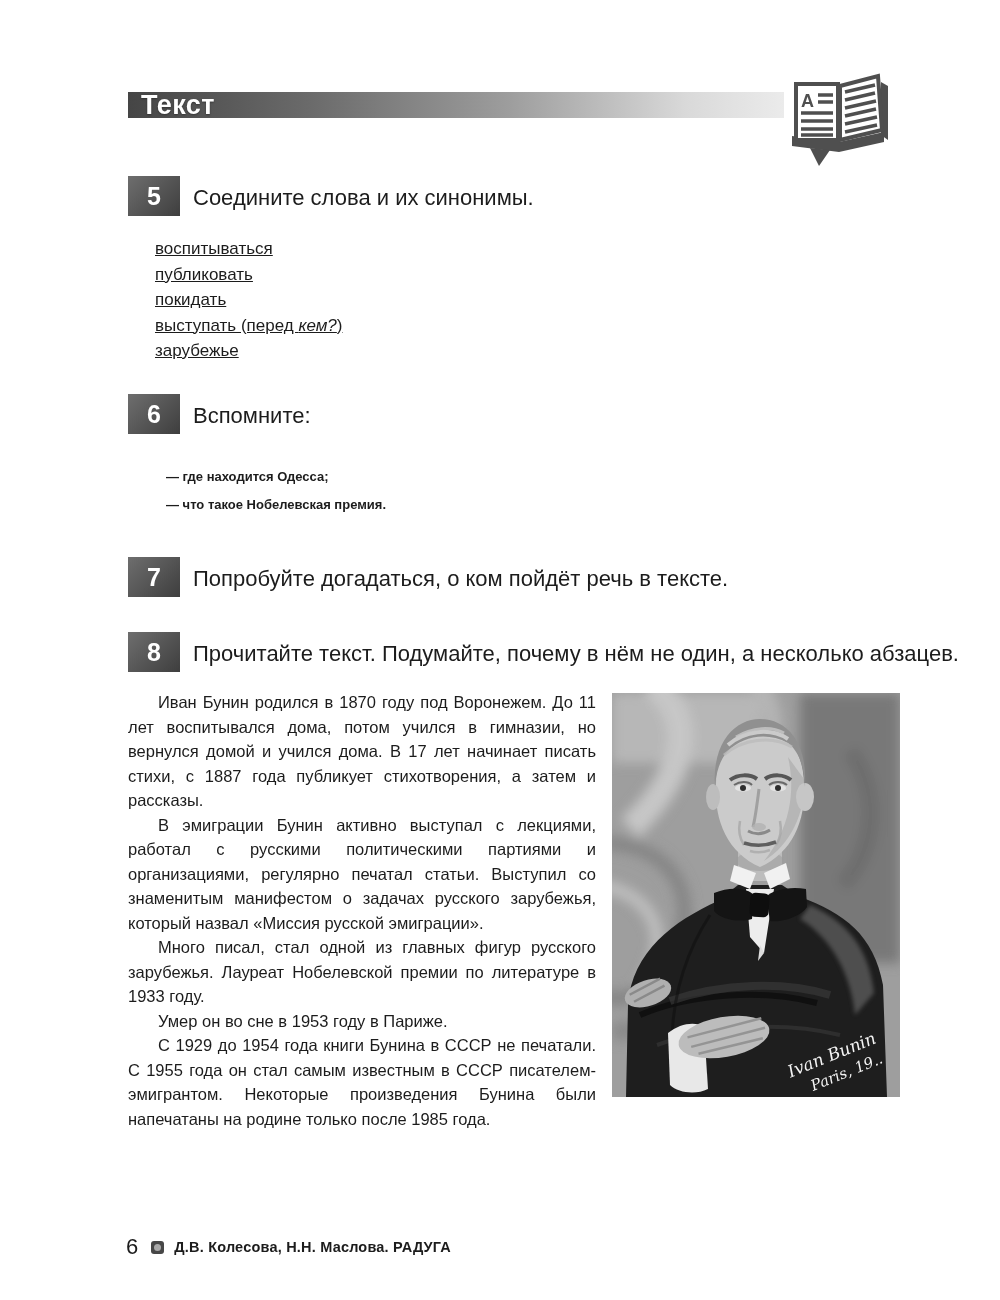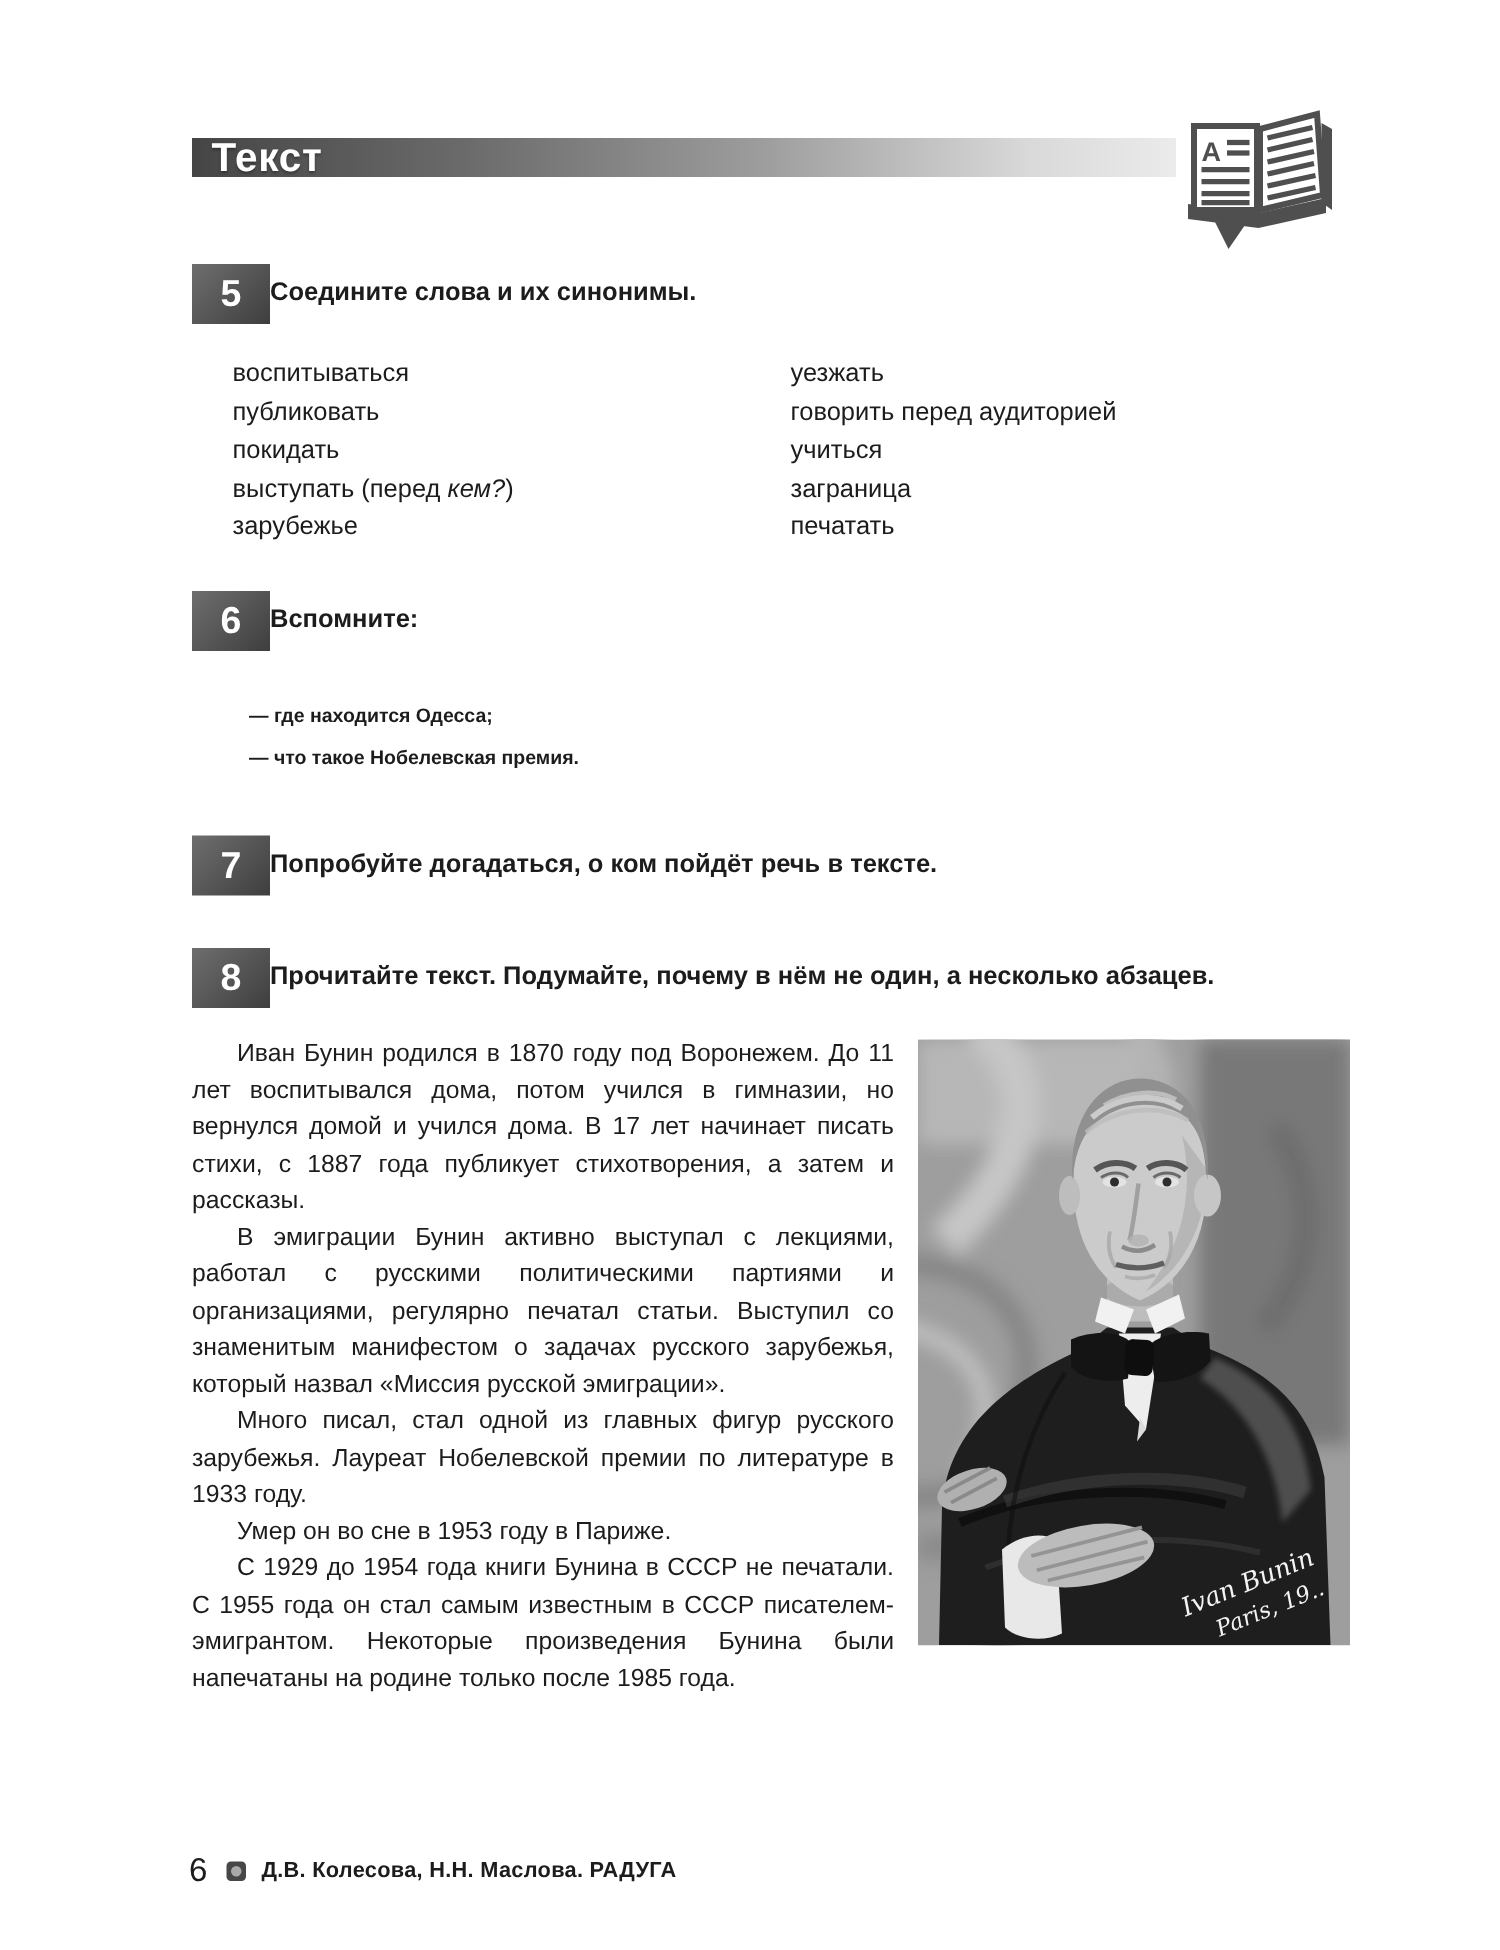--- a/index.html
+++ b/index.html
@@ -12,24 +12,24 @@
     display:flex;align-items:center;}
   .title-bar .title{color:#ffffff;font-weight:bold;font-size:27px;padding-left:13px;letter-spacing:.5px;
     text-shadow:0 1px 2px rgba(0,0,0,.35);}
   .book-icon{position:absolute;left:784px;top:72px;width:108px;height:96px;}
 
   
   .ex{position:absolute;left:128px;display:flex;align-items:flex-start;}
   .ex .num{width:52px;height:40px;background:linear-gradient(135deg,#6e6e6e,#3e3e3e);
     color:#fff;font-size:25px;font-weight:bold;display:flex;align-items:center;justify-content:center;
     flex:0 0 52px;}
-  .ex .inst{font-weight:bold;font-size:17px;padding-top:9px;white-space:nowrap;}
-
-  
-  .match-col{position:absolute;margin:0;padding:0;list-style:none;font-size:17px;line-height:25.5px;}
+  .ex .inst{margin-left:13px;font-weight:normal;font-size:22px;padding-top:9px;white-space:nowrap;}
+
+  
+  .match-col{position:absolute;margin:0;padding:0;list-style:none;font-size:17px;line-height:25.5px;text-decoration:underline;}
   .match-col.left{left:155px;top:236px;}
   .match-col.right{left:527px;top:236px;}
   .match-col i{font-style:italic;}
 
   
   .recall{position:absolute;left:155px;top:452px;margin:11px;padding:0;list-style:none;
     font-size:13px;line-height:27.5px;font-weight:bold;}
 
   
   .body-text{position:absolute;left:128px;top:690px;width:772px;font-size:16.5px;
@@ -92,27 +92,20 @@
     <div class="num">5</div>
     <div class="inst">Соедините слова и их синонимы.</div>
   </section>
 
   <ul class="match-col left">
     <li>воспитываться</li>
     <li>публиковать</li>
     <li>покидать</li>
     <li><span>выступать (перед </span><i>кем?</i><span>)</span></li>
     <li>зарубежье</li>
-  </ul>
-  <ul class="match-col right">
-    <li>уезжать</li>
-    <li>говорить перед аудиторией</li>
-    <li>учиться</li>
-    <li>заграница</li>
-    <li>печатать</li>
   </ul>
 
   <section class="ex" style="top:394px">
     <div class="num">6</div>
     <div class="inst">Вспомните:</div>
   </section>
 
   <ul class="recall">
     <li>— где находится Одесса;</li>
     <li>— что такое Нобелевская премия.</li>

